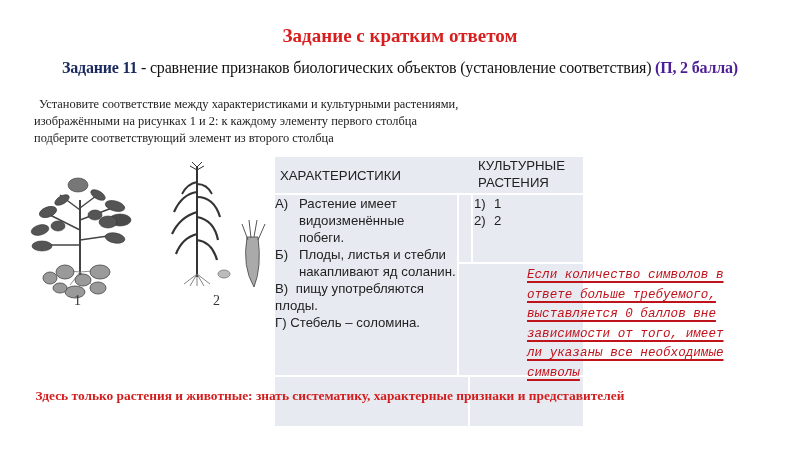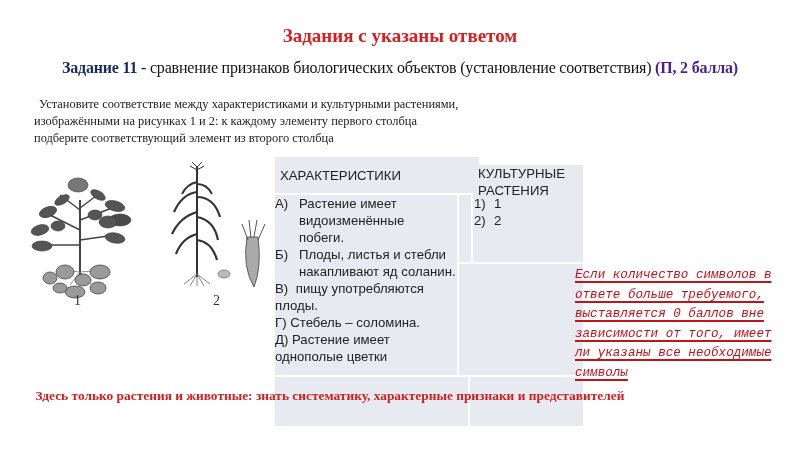--- a/index.html
+++ b/index.html
@@ -23,49 +23,49 @@
   .instructions .indent { display: inline-block; width: 5px; }
 
   
   .fig { position: absolute; }
   .fig-label { position: absolute; font-size: 14px; color: #333; font-family: "Liberation Serif", serif; }
 
   
   .tbl { position: absolute; left: 275px; top: 157px; width: 308px; height: 269px; }
   .cell { position: absolute; background: #e8eaf2; font-family: "Liberation Sans", sans-serif; font-size: 13.2px; color: #222; line-height: 17px; box-sizing: border-box; }
   .h1 { left: 0; top: 0; width: 204px; height: 36px; padding: 10px 0 0 5px; }
-  .h2 { left: 198px; top: 8px; width: 110px; height: 36px; padding: 0 0 16px 1px; }
+  .h2 { left: 198px; top: 0; width: 110px; height: 36px; padding: 0 0 16px 1px; }
   .c1 { left: 0; top: 38px; width: 182px; height: 180px; padding: 0 0 0 0; }
   .c1b { left: 184px; top: 38px; width: 12px; height: 67px; }
   .c2 { left: 198px; top: 38px; width: 110px; height: 67px; padding: 0 0 0 1px; }
   .c3 { left: 184px; top: 107px; width: 124px; height: 111px; }
   .f1 { left: 0; top: 220px; width: 193px; height: 49px; }
   .f2 { left: 195px; top: 220px; width: 113px; height: 49px; }
 
   .item { display: flex; }
   .item .mk { width: 22px; flex: none; }
   .opt { display: flex; }
   .opt .mk { width: 20px; flex: none; }
 
   .note {
     position: absolute; left: 527px; top: 266px; width: 270px;
     font-family: "Liberation Mono", monospace; font-style: italic; font-size: 12.6px;
     line-height: 19.6px; color: #c0141c;
   }
-  .note span { text-decoration: underline; text-decoration-thickness: 2px; text-underline-offset: 3px; margin-left: 48px; }
+  .note span { text-decoration: underline; text-decoration-thickness: 2px; text-underline-offset: 3px; }
 
   .footer {
     position: absolute; left: 0; width: 660px; top: 388px; text-align: center;
     font-family: "Liberation Serif", serif; font-weight: bold; font-size: 13.4px; color: #d21e1e;
   }
 </style>
 </head>
 <body>
 
-<div class="abs title">Задания с указаны ответом</div>
+<div class="abs title">Задание с кратким ответом</div>
 
 <div class="abs task-line">
   <span class="num">Задание 11</span><span> - сравнение признаков биологических объектов (установление соответствия) </span><span class="pts">(П, 2 балла)</span>
 </div>
 
 <div class="abs instructions">
   <div><span class="indent"></span><span>Установите соответствие между характеристиками и культурными растениями,</span></div>
   <div>изображёнными на рисунках 1 и 2: к каждому элементу первого столбца</div>
   <div>подберите соответствующий элемент из второго столбца</div>
 </div>
@@ -138,24 +138,20 @@
       <span style="padding-left:2px">Плоды, листья и стебли накапливают яд соланин.</span>
     </div>
     <div>
       <span>В)</span>
       <span style="padding-left:4px">пищу употребляются плоды.</span>
     </div>
     <div>
       <span>Г)</span>
       <span>Стебель – соломина.</span>
     </div>
-    <div>
-      <span>Д)</span>
-      <span>Растение имеет однополые цветки</span>
-    </div>
   </div>
 
   <div class="cell c1b"></div>
   <div class="cell c2">
     <div class="opt">
       <span class="mk">1)</span>
       <span>1</span>
     </div>
     <div class="opt">
       <span class="mk">2)</span>

